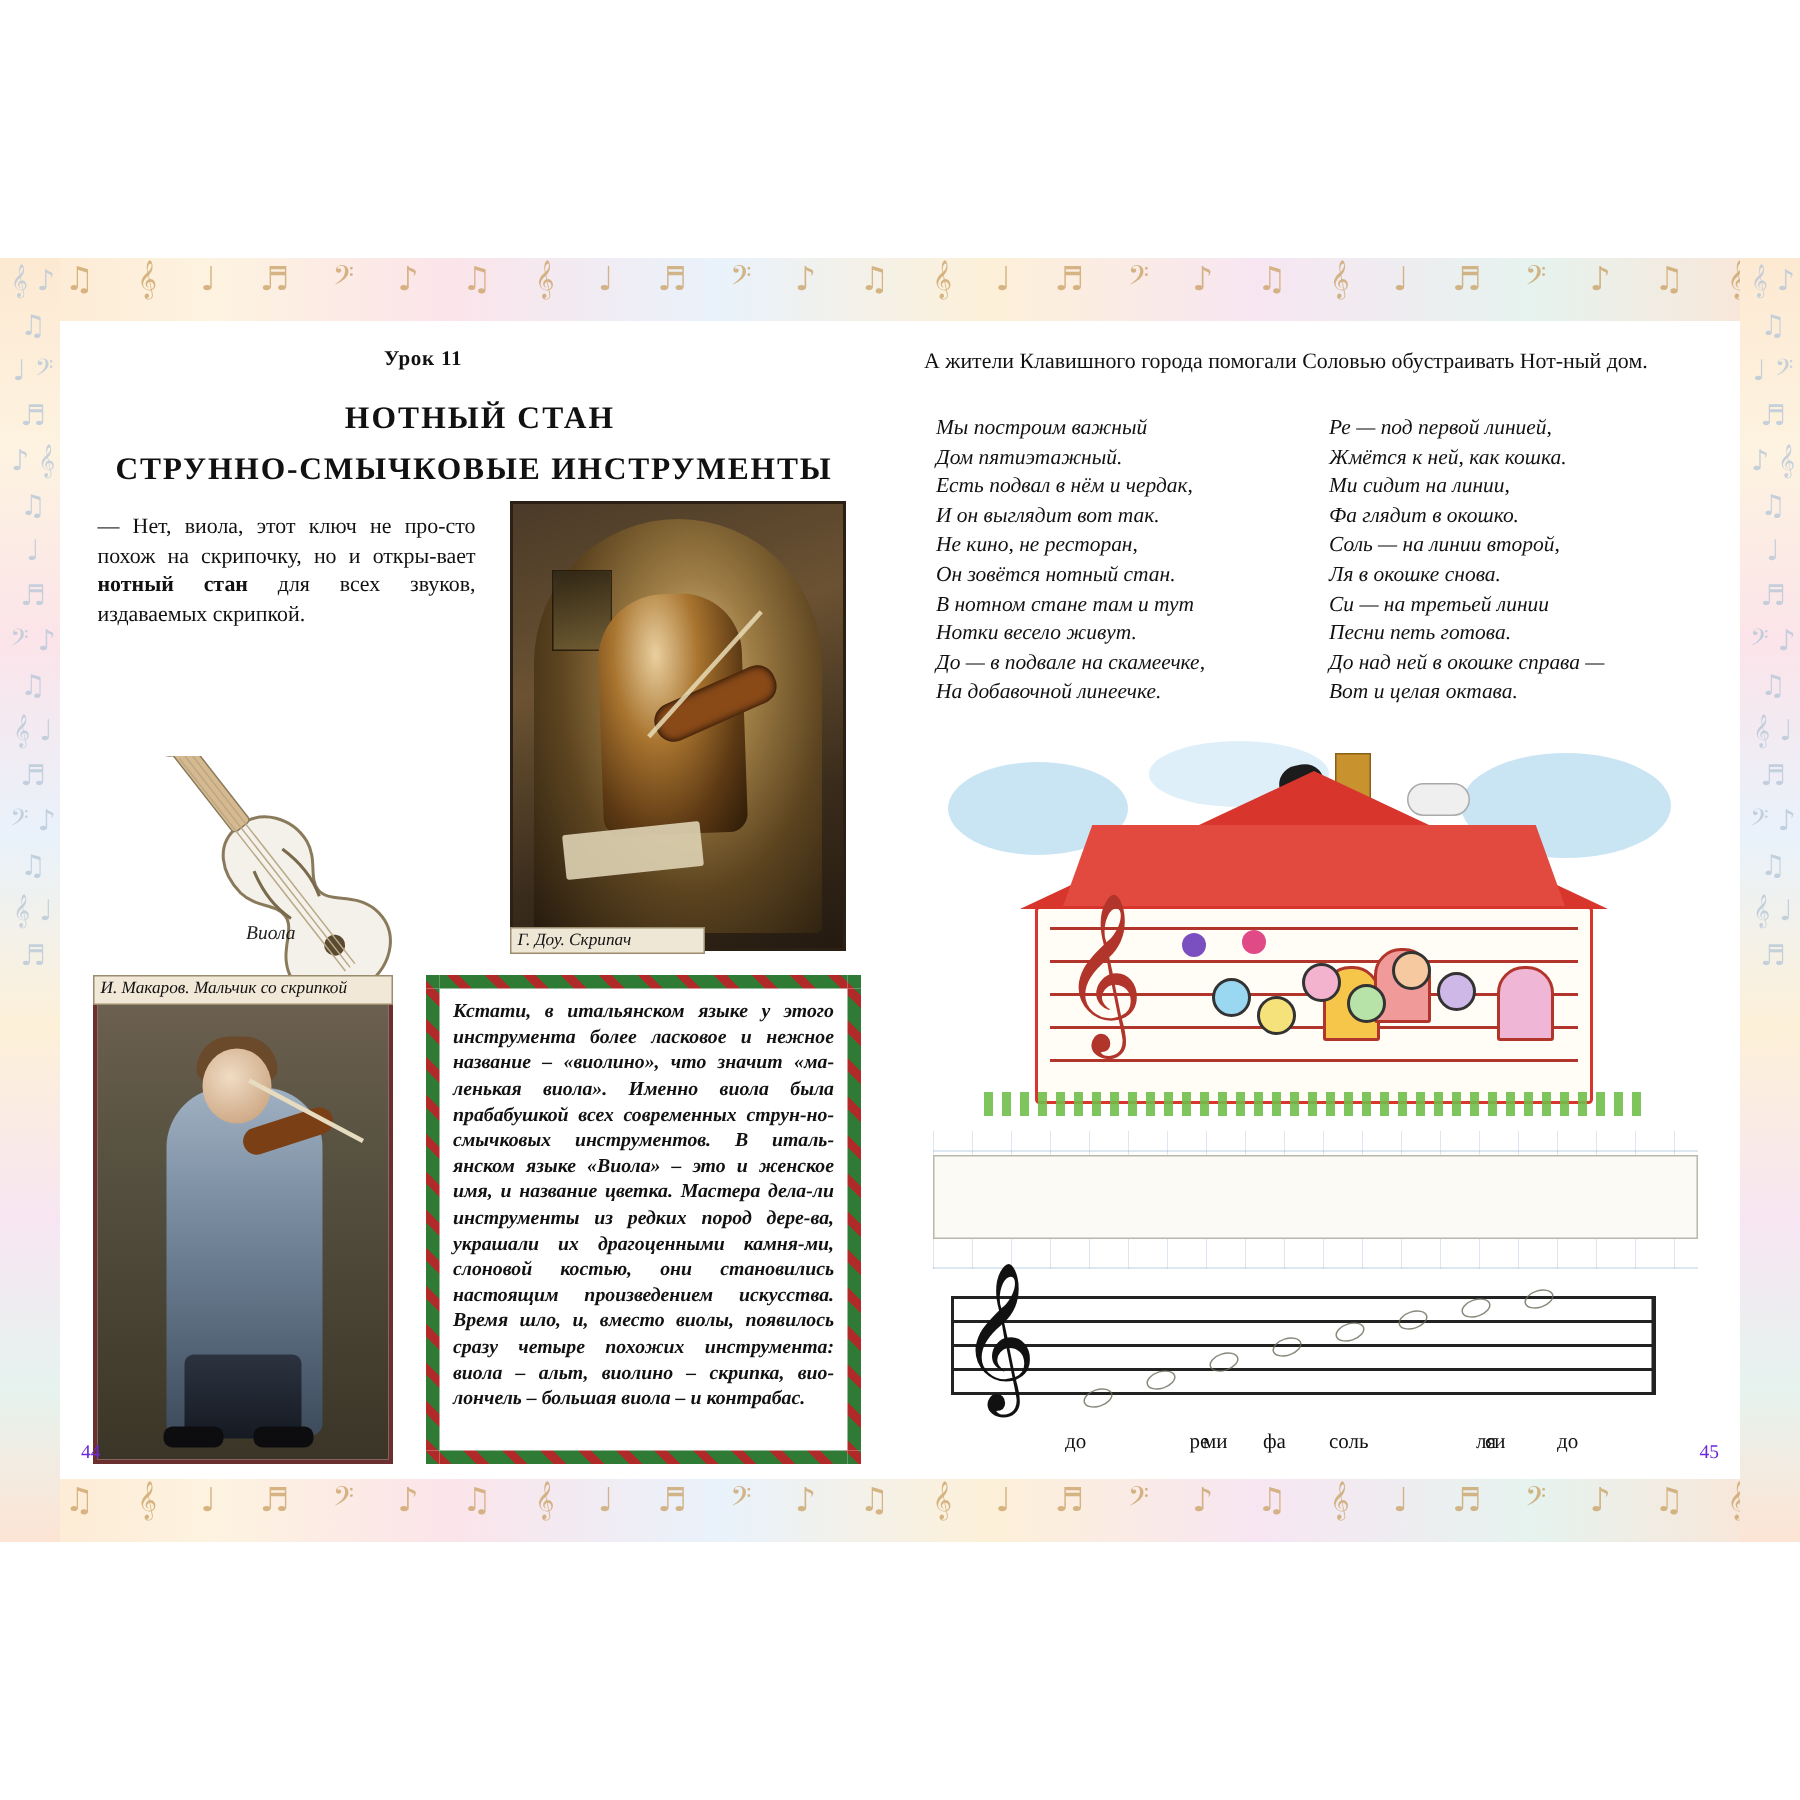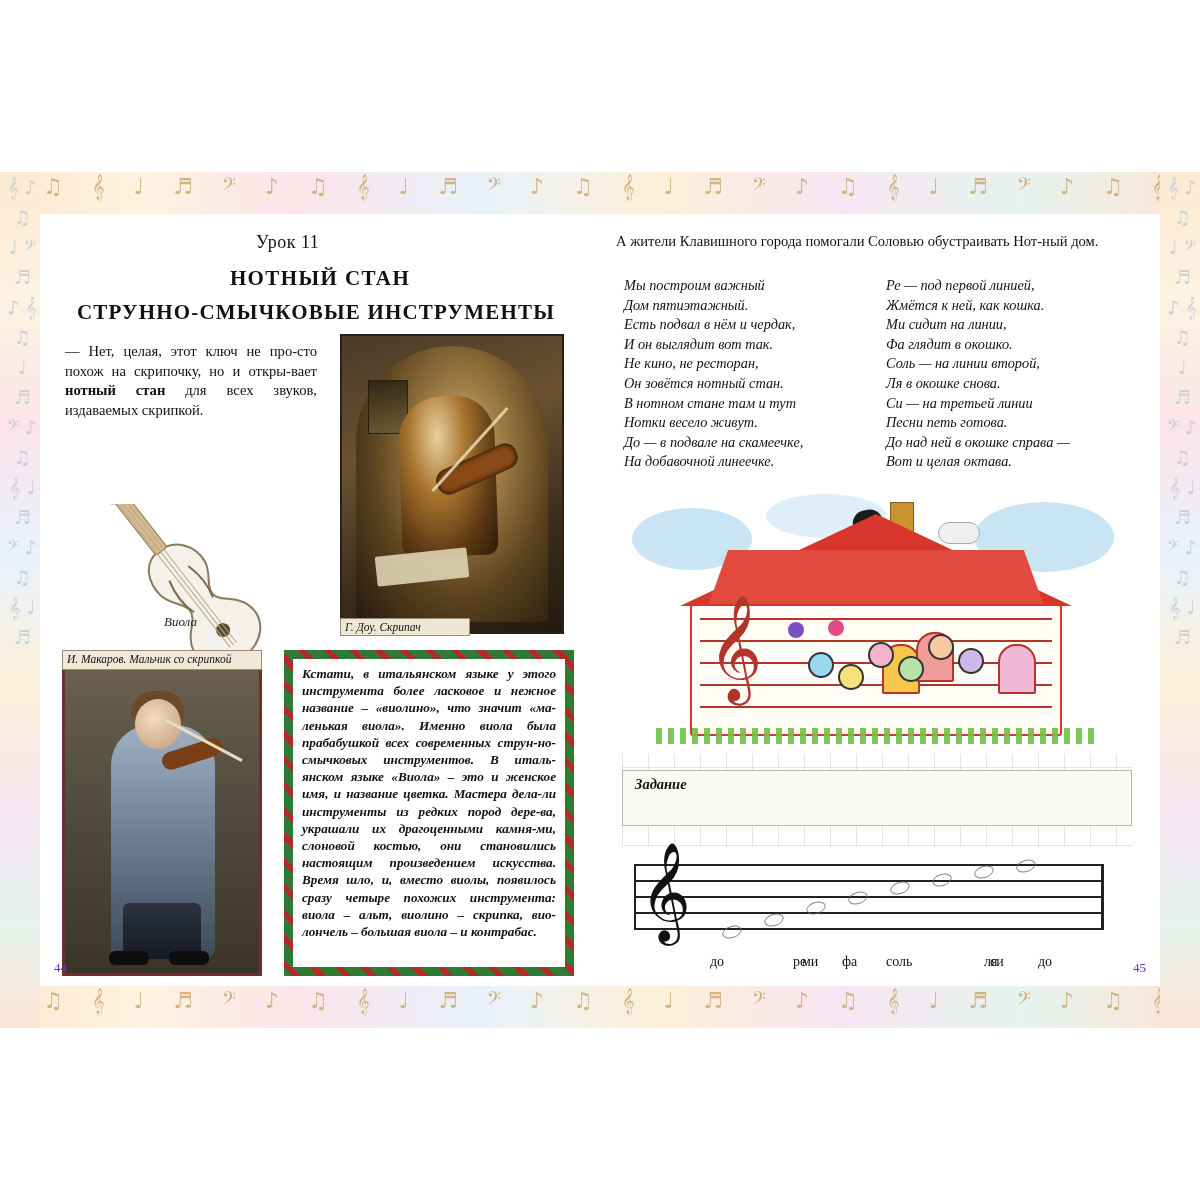--- a/index.html
+++ b/index.html
@@ -38,22 +38,23 @@
   .page{position:absolute;top:42px;height:772px;}
   .page-left{left:40px;width:560px;}
   .page-right{left:600px;width:560px;}
 
   .pagenum{position:absolute;bottom:8px;font-size:13px;color:#6d28d9;font-family:"Liberation Serif",serif;}
   .pagenum.l{left:14px;bottom:10px;}
   .pagenum.r{right:14px;bottom:10px;}
 
   
   .lesson-no{
-    position:absolute;left:216px;top:18px;font-size:18px;color:#111;
+    position:absolute;left:216px;top:18px;font-size:14px;color:#111;
     letter-spacing:.5px;
+    font-weight:bold;
   }
   .title1{
     position:absolute;left:30px;top:52px;width:500px;text-align:center;
     font-size:21px;font-weight:bold;letter-spacing:1.4px;color:#111;
   }
   .title2{
     position:absolute;left:16px;top:86px;width:520px;text-align:center;
     font-size:21px;font-weight:bold;letter-spacing:1.2px;color:#111;
   }
   .intro{
@@ -286,21 +287,21 @@
     <div class="notes-col">𝄞 ♪ ♫ ♩ 𝄢 ♬ ♪ 𝄞 ♫ ♩ ♬ 𝄢 ♪ ♫ 𝄞 ♩ ♬ 𝄢 ♪ ♫ 𝄞 ♩ ♬</div>
   </div>
 
   <div class="page page-left">
 
     <div class="lesson-no">Урок 11</div>
     <div class="title1">НОТНЫЙ СТАН</div>
     <div class="title2">СТРУННО-СМЫЧКОВЫЕ ИНСТРУМЕНТЫ</div>
 
     <div class="intro">
-      <p><span>— Нет, целая, этот ключ не про-сто похож на скрипочку, но и откры-вает </span><b>нотный стан</b><span> для всех звуков, издаваемых скрипкой.</span></p>
+      <p><span>— Нет, виола, этот ключ не про-сто похож на скрипочку, но и откры-вает </span><b>нотный стан</b><span> для всех звуков, издаваемых скрипкой.</span></p>
     </div>
 
     <div class="viola-wrap">
       <svg width="270" height="190" viewBox="0 0 270 190">
         <g transform="rotate(-38 150 110)">
           <path d="M150 30 C170 30 182 48 180 66 C178 80 166 86 166 96 C166 108 184 112 188 130 C192 150 176 166 152 166 C128 166 112 150 116 130 C120 112 138 108 138 96 C138 86 126 80 124 66 C122 48 130 30 150 30 Z" fill="#f4f1ea" stroke="#8a7a5c" stroke-width="2"></path>
           <ellipse cx="152" cy="132" rx="7" ry="7" fill="#5a4a30"></ellipse>
           <path d="M140 60 q-6 22 0 40" stroke="#7a6a4c" stroke-width="2" fill="none"></path>
           <path d="M164 60 q6 22 0 40" stroke="#7a6a4c" stroke-width="2" fill="none"></path>
           <rect x="145" y="-38" width="14" height="70" rx="3" fill="#d7b98f" stroke="#8a7a5c"></rect>
@@ -397,21 +398,20 @@
       <div class="kid k2"></div>
       <div class="kid k3"></div>
       <div class="kid k4"></div>
       <div class="kid k5"></div>
       <div class="kid k6"></div>
       <div class="grass"></div>
     </div>
 
     <div class="grid-bg"></div>
     <div class="task">
-      <div class="task-title">Задание</div>
     </div>
 
     <div class="ex-staff">
       <div class="ex-line el1"></div>
       <div class="ex-line el2"></div>
       <div class="ex-line el3"></div>
       <div class="ex-line el4"></div>
       <div class="ex-line el5"></div>
       <div class="ex-bar-l"></div>
       <div class="ex-bar-r"></div>

